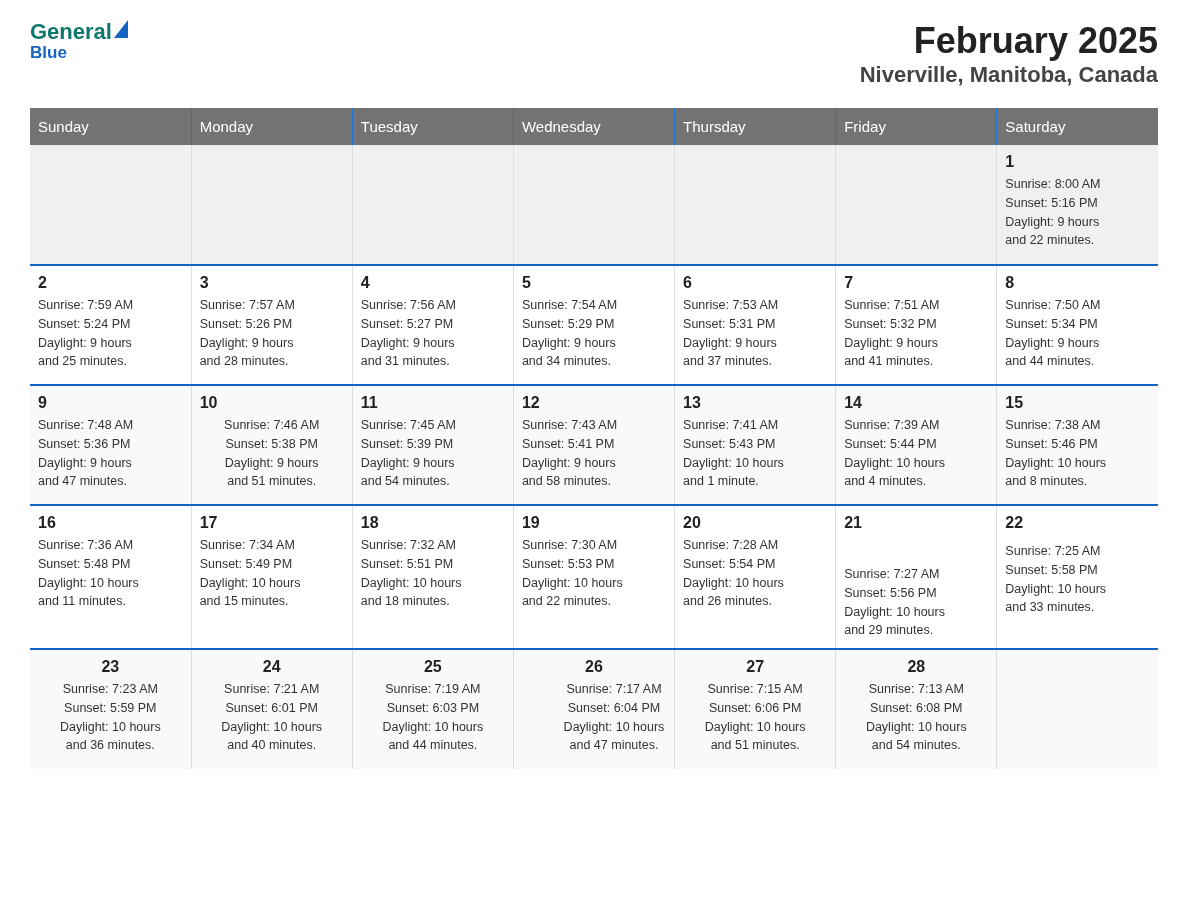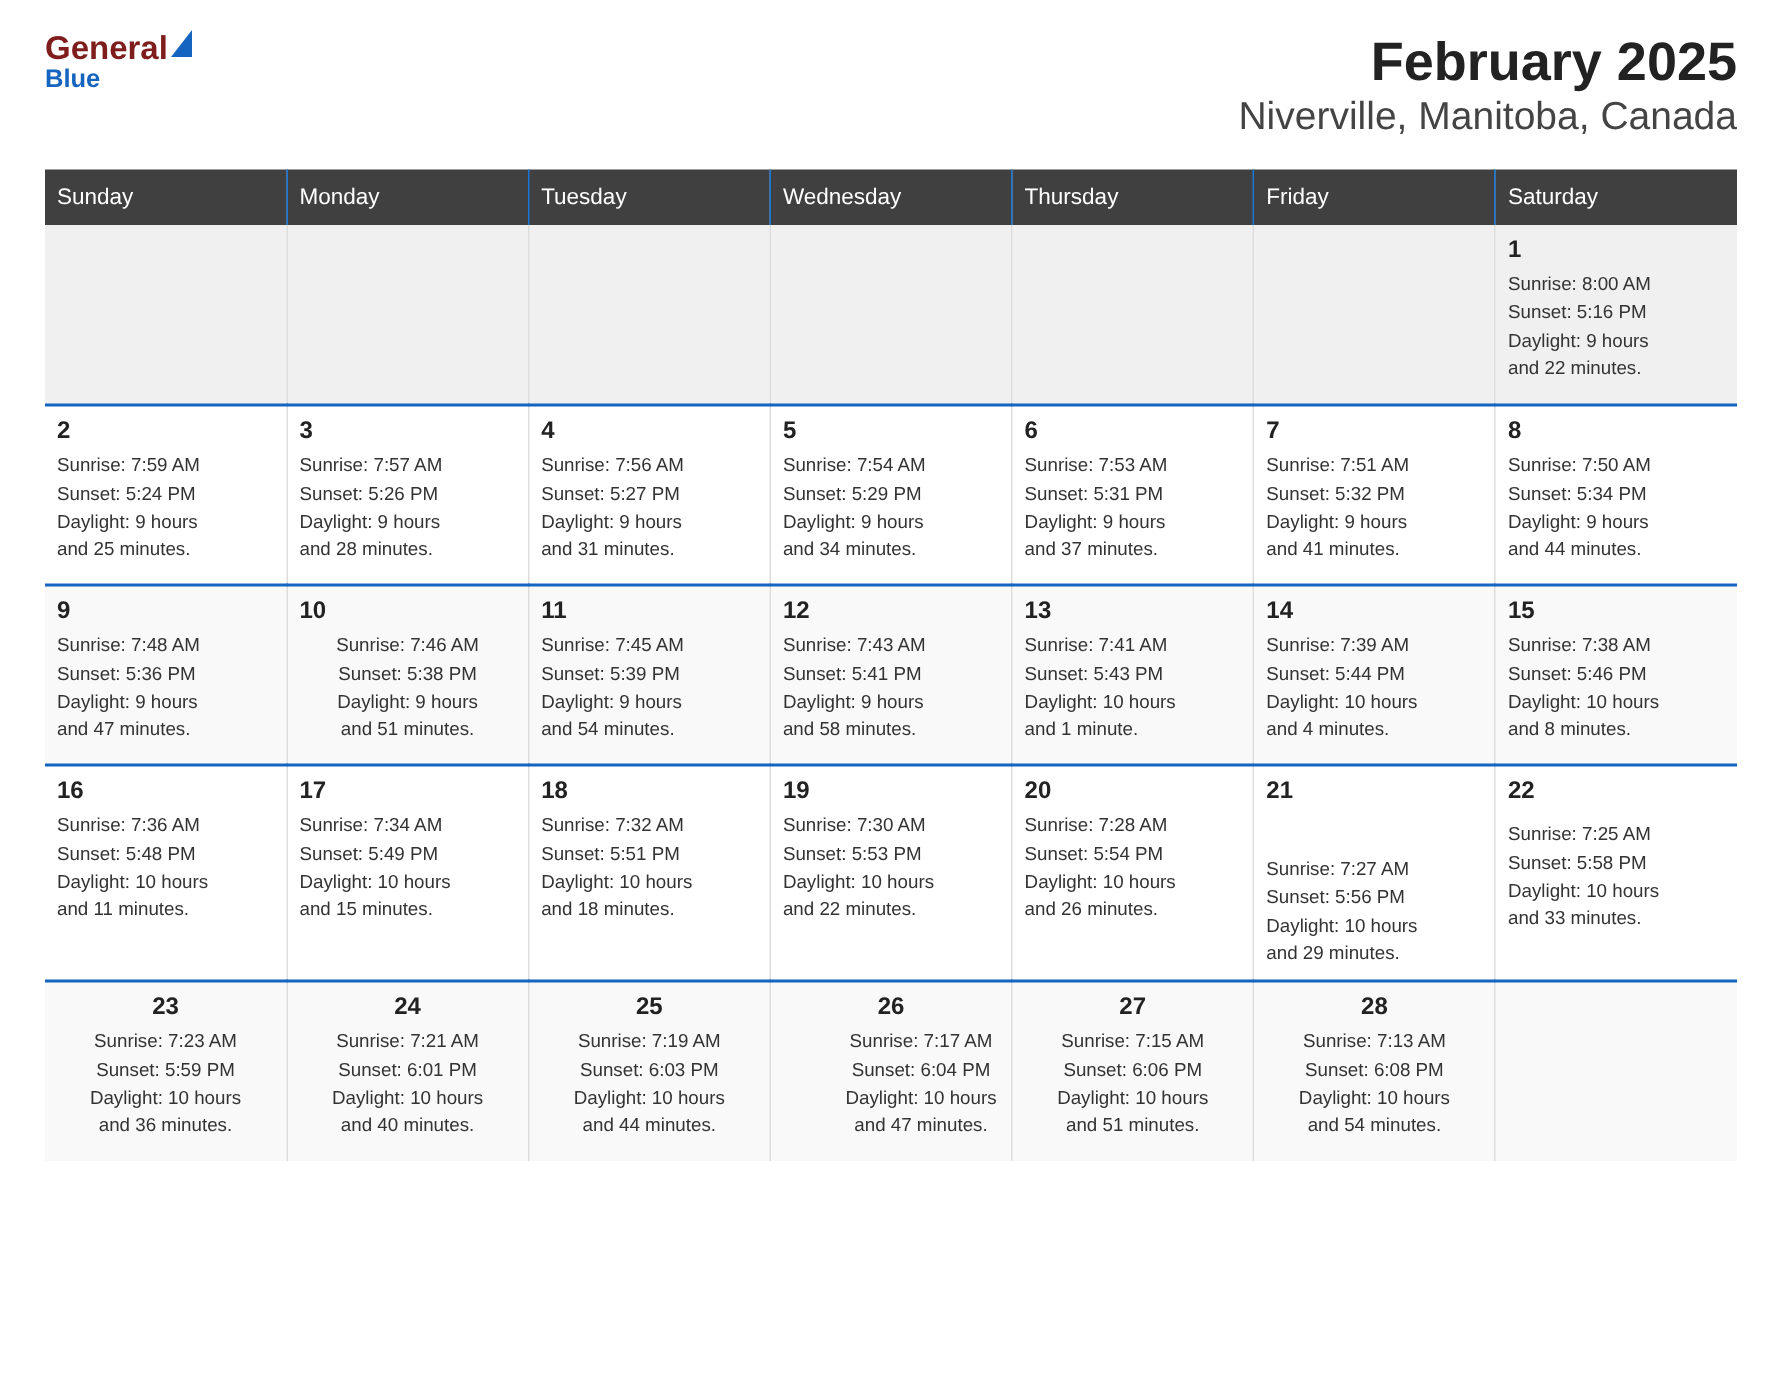--- a/index.html
+++ b/index.html
@@ -16,21 +16,21 @@
       align-items: flex-start;
       margin-bottom: 20px;
     }
     .logo {
       display: flex;
       align-items: center;
       font-size: 22px;
       font-weight: bold;
       color: #333;
     }
-    .logo-text-general { color: #7f1d1d; }
+    .logo-text-general { color: #0f766e; }
     .logo-triangle {
       width: 0;
       height: 0;
       border-left: 14px solid transparent;
       border-bottom: 18px solid #1565c0;
       display: inline-block;
       margin-left: 2px;
       vertical-align: middle;
       position: relative;
       top: -3px;
@@ -44,31 +44,31 @@
     .logo-row2 { color: #1565c0; font-size: 17px; }
     .title-block {
       text-align: right;
     }
     .title-block h1 {
       font-size: 36px;
       font-weight: bold;
       color: #222;
     }
     .title-block h2 {
-      font-size: 26px;
-      font-weight: normal;
+      font-size: 22px;
+      font-weight: bold;
       color: #444;
     }
     table {
       width: 100%;
       border-collapse: collapse;
       table-layout: fixed;
     }
     thead tr th {
-      background-color: #404040;
+      background-color: #737373;
       color: #fff;
       text-align: left;
       padding: 10px 8px;
       font-size: 15px;
       font-weight: normal;
       border-right: 1px solid #1976d2;
     }
     thead tr th:last-child { border-right: none; }
     tbody tr {
       border-bottom: 2px solid #1565c0;

